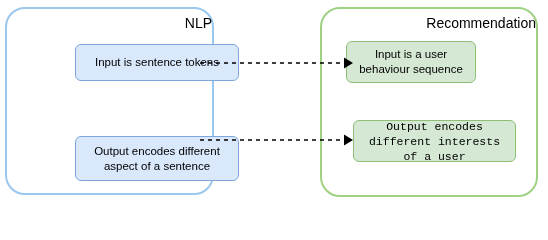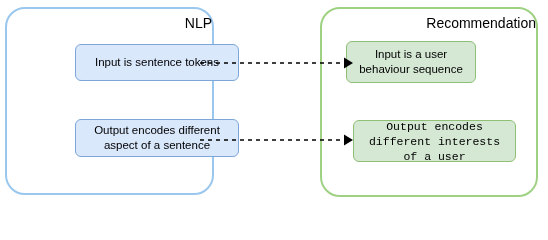--- a/index.html
+++ b/index.html
@@ -74,21 +74,21 @@
     background: #dae8fc;
     border: 1px solid #7ea6d9;
     margin-left: 40px;
   }
   .node-green {
     background: #d5e8d4;
     border: 1px solid #8fbf74;
   }
 
   .node-nlp-input  { left: 35px;  top: 44px;  width: 164px; height: 37px; }
-  .node-nlp-output { left: 35px;  top: 119px; width: 164px; height: 38px; }
+  .node-nlp-output { left: 35px;  top: 136px; width: 164px; height: 45px; }
   .node-rec-input  { left: 346px; top: 41px;  width: 130px; height: 42px; }
   .node-rec-output { left: 353px; top: 120px; width: 163px; height: 42px; font-family: Liberation Mono, monospace; }
 
   .node-text { display: block; }
 
   
   .connector {
     position: absolute;
     left: 0;
     top: 0;

